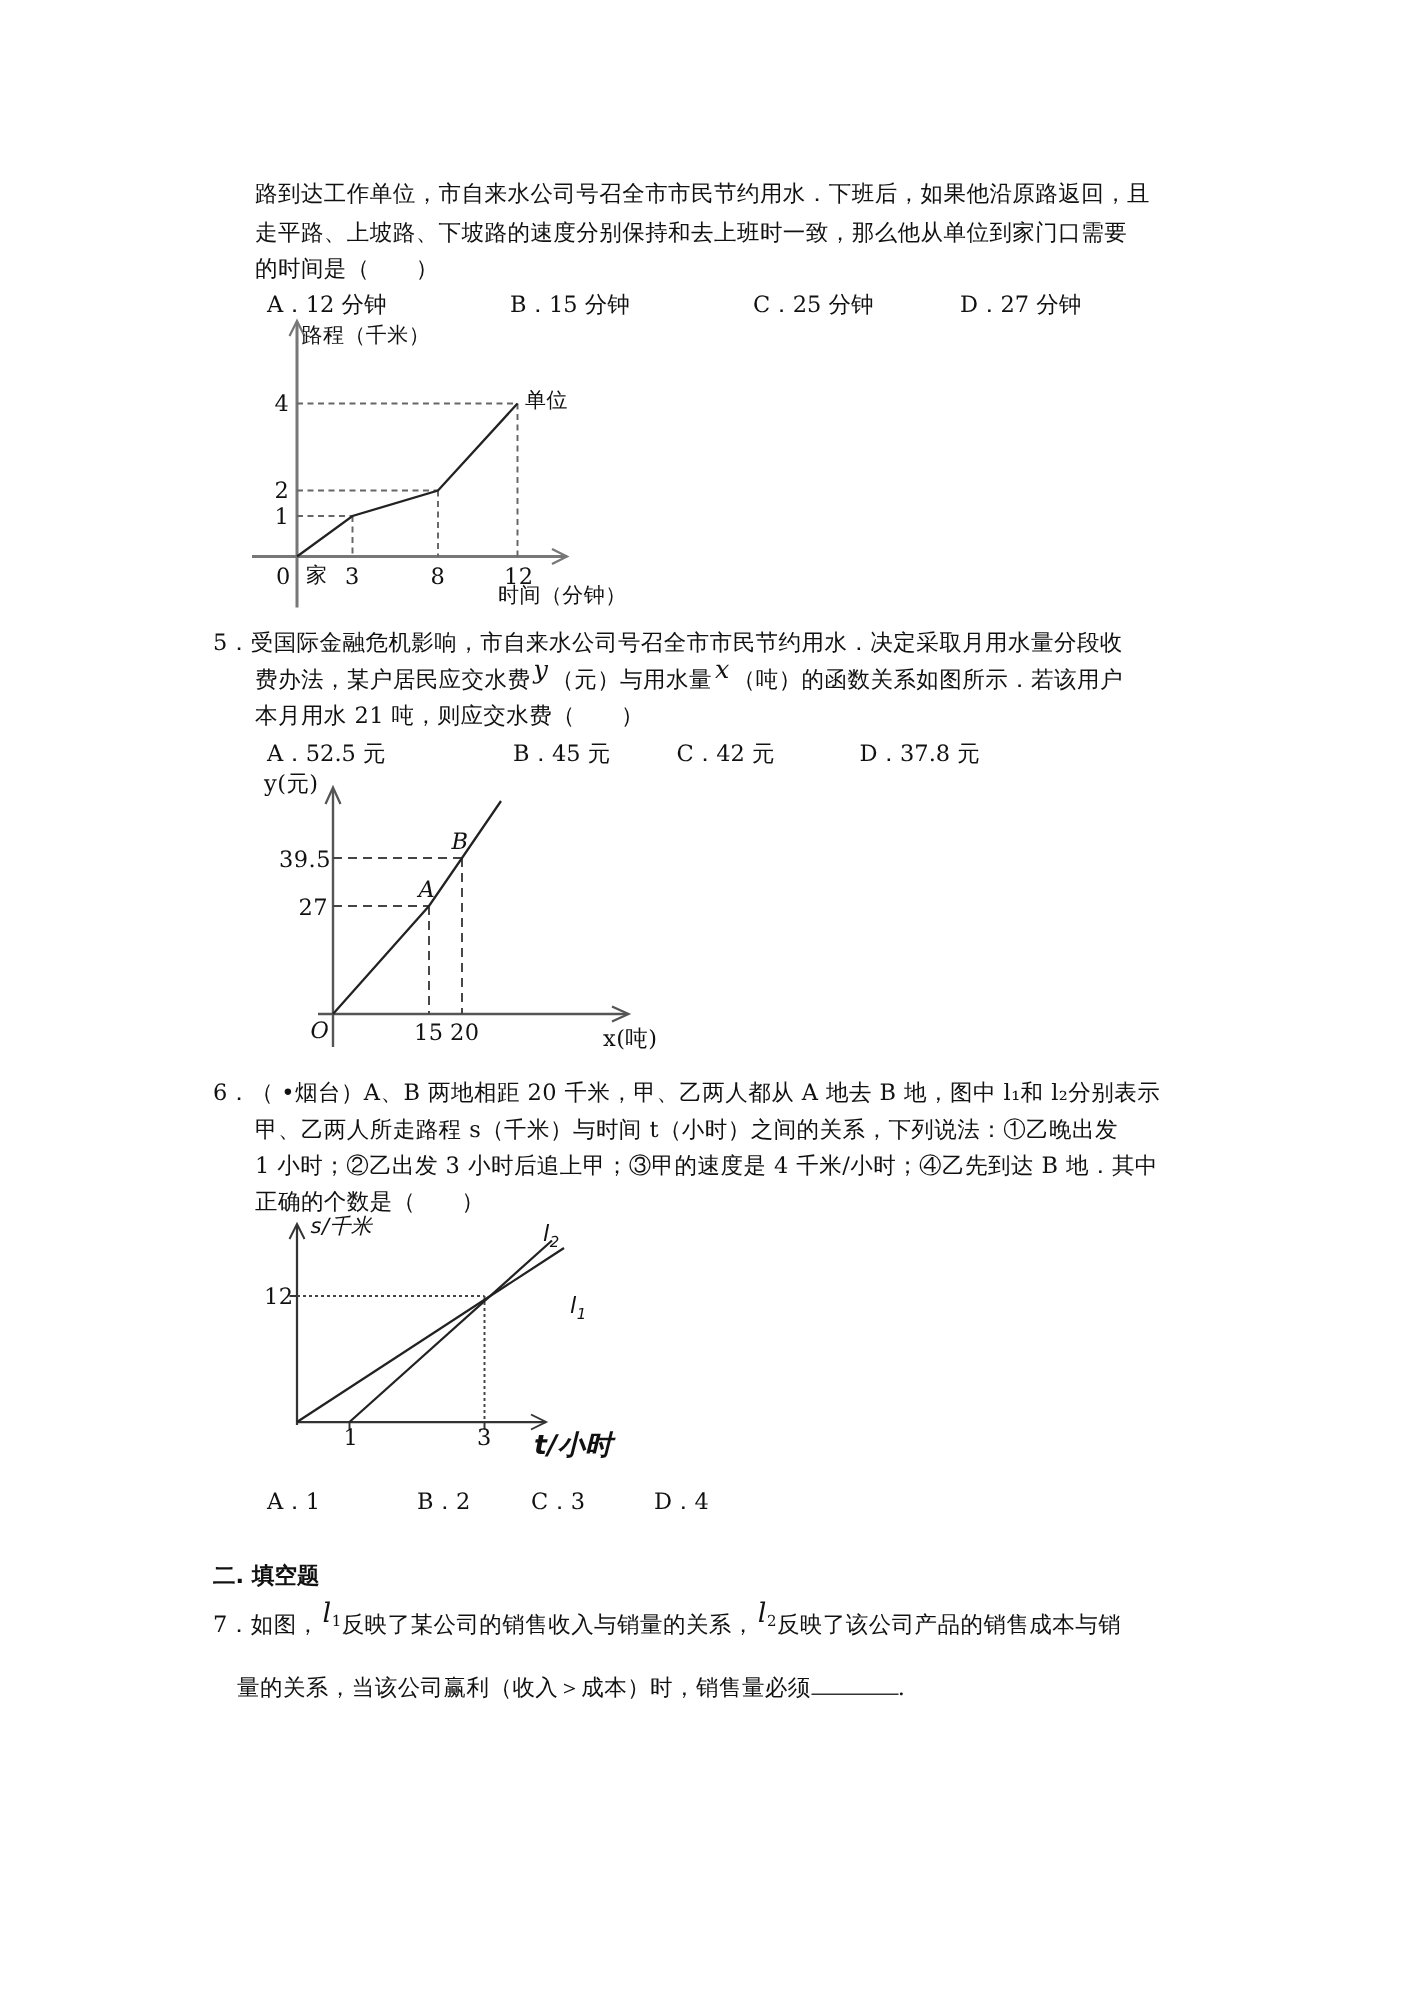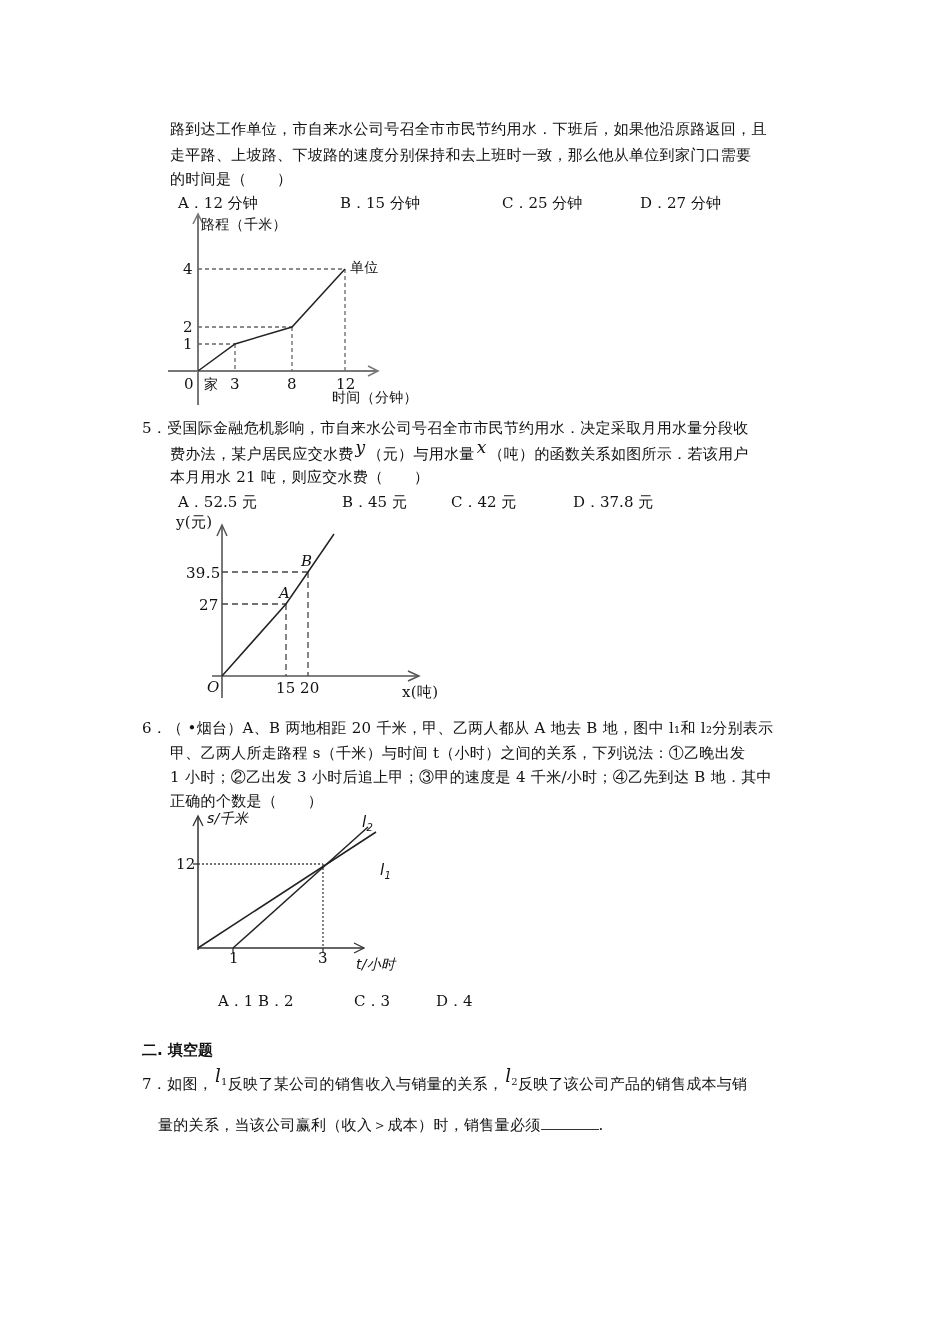--- a/index.html
+++ b/index.html
@@ -110,25 +110,25 @@
   </g>
   <line x1="198" y1="948" x2="376" y2="832" stroke="#222" stroke-width="1.5"></line>
   <line x1="233" y1="948" x2="368" y2="827" stroke="#222" stroke-width="1.5"></line>
 </svg>
 <div class="line it" style="left:207px;top:808px;font-family:'DejaVu Sans',sans-serif;font-size:14px;">s/千米</div>
 <div class="line it" style="left:362px;top:812px;font-family:'DejaVu Sans',sans-serif;"><span>l</span><sub style="font-size:10px;">2</sub></div>
 <div class="line it" style="left:380px;top:832px;font-family:'DejaVu Sans',sans-serif;margin-top:28px;"><span>l</span><sub style="font-size:10px;">1</sub></div>
 <div class="line" style="left:176px;top:854px;">12</div>
 <div class="line" style="left:229px;top:948px;">1</div>
 <div class="line" style="left:318px;top:948px;">3</div>
-<div class="line it" style="left:356px;top:954px;font-family:'DejaVu Sans',sans-serif;font-size:14px;">t/小时</div>
+<div class="line it" style="left:356px;top:954px;font-family:'DejaVu Sans',sans-serif;font-size:18px;font-weight:bold;">t/小时</div>
 
 <div class="opts" style="left:178px;top:991px;">
-  <span style="left:0px;margin-left:40px;">A．1</span>
-  <span style="left:80px;text-align:center;">B．2</span>
+  <span style="left:0px;">A．1</span>
+  <span style="left:100px;text-align:center;">B．2</span>
   <span style="left:176px;">C．3</span>
   <span style="left:258px;">D．4</span>
 </div>
 
 <div class="section" style="left:142px;top:1041px;">二. 填空题</div>
 
 <div class="line" style="left:142px;top:1073px;">
   <span>7．如图，</span><span class="it" style="font-size:18px;position:relative;top:-7px;padding-left:2px;">l</span><sub style="font-size:10px;position:relative;top:-8px;">1</sub><span>反映了某公司的销售收入与销量的关系，</span><span class="it" style="font-size:18px;position:relative;top:-7px;padding-left:2px;">l</span><sub style="font-size:10px;position:relative;top:-8px;">2</sub><span>反映了该公司产品的销售成本与销</span>
 </div>
 <div class="line" style="left:158px;top:1115px;">

